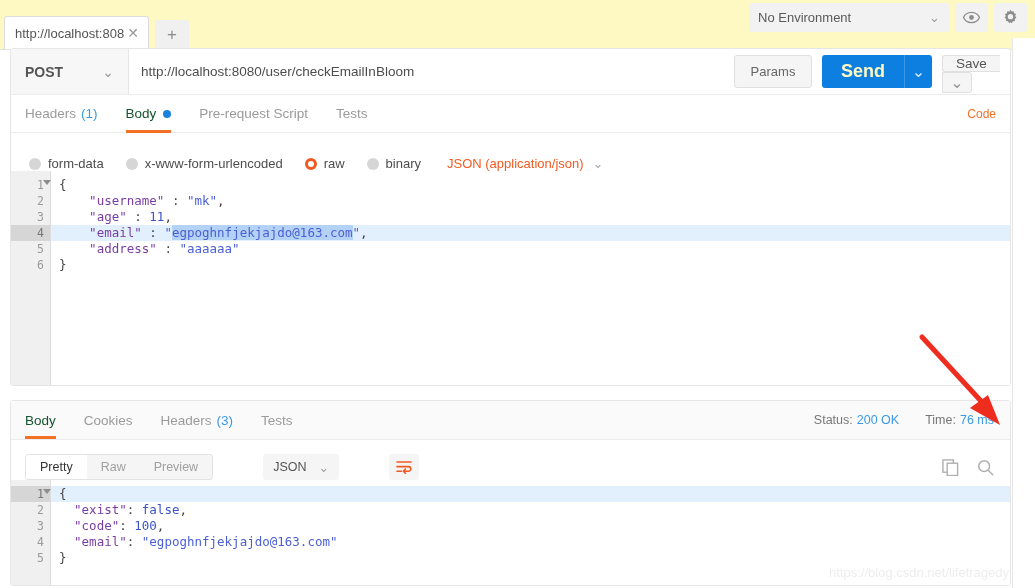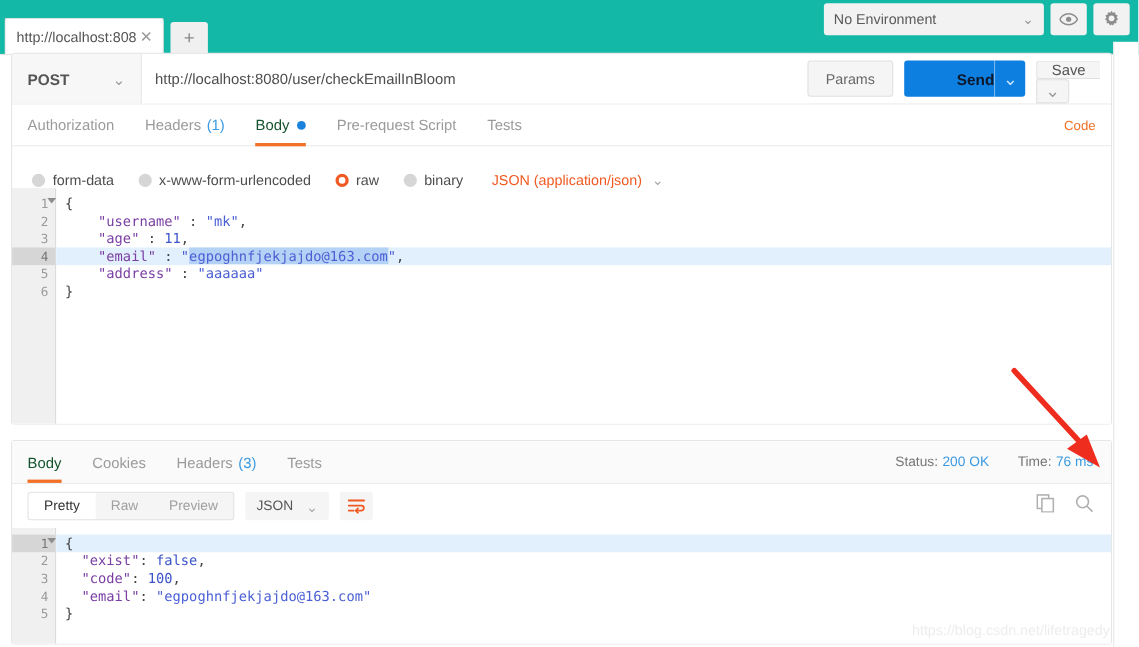--- a/index.html
+++ b/index.html
@@ -7,21 +7,21 @@
     width: 1035px; height: 588px;
     font-family: "Liberation Sans", sans-serif;
     background: #ffffff;
     overflow: hidden;
   }
   body { position: relative; }
 
   
   .tabstrip {
     position: absolute; left: 0; top: 0; width: 1035px; height: 50px;
-    background: #14b8a6; border-bottom: 1px solid #e3e3e3;
+    background: #fef9c3; border-bottom: 1px solid #e3e3e3;
     display: flex; align-items: flex-end;
   }
   .req-tab {
     margin-left: 4px; width: 145px; height: 33px;
     background: #ffffff; border: 1px solid #dcdcdc; border-bottom: none;
     border-radius: 3px 3px 0 0;
     display: flex; align-items: center; padding: 0 6px 0 10px;
   }
   .req-tab-label {
     font-size: 13px; color: #555; white-space: nowrap; overflow: hidden;
@@ -76,24 +76,24 @@
     font-size: 13.5px; color: #4d4d4d; background: #fff;
   }
   .params-btn {
     width: 78px; margin: 6px 0; background: #f5f5f5;
     border: 1px solid #e0e0e0; border-radius: 3px;
     display: flex; align-items: center; justify-content: center;
     font-size: 13px; color: #666; cursor: pointer;
   }
   .send-wrap { display: flex; margin: 6px 0 6px 10px; }
   .send-btn {
-    width: 82px; background: #0c7fe0; color: #0f172a;
-    font-size: 14px; font-weight: bold;
+    width: 82px; background: #0c7fe0; color: #fef9c3;
+    font-size: 18px; font-weight: bold;
     border-radius: 3px 0 0 3px;
-    display: flex; align-items: center; justify-content: flex-end;
+    display: flex; align-items: center; justify-content: center;
     cursor: pointer;
   }
   .send-caret {
     width: 28px; background: #0c7fe0; color: #cfe7fb;
     border-left: 1px solid #3d97e6; border-radius: 0 3px 3px 0;
     display: flex; align-items: center; justify-content: center;
     cursor: pointer;
   }
   .save-wrap { display: flex; margin: 6px 10px 6px 10px; flex-direction: column; }
   .save-btn {
@@ -194,22 +194,22 @@
     padding-left: 14px; border-bottom: 1px solid #ececec;
     background: #fafafa; position: relative;
   }
   .statuszone {
     position: absolute; right: 16px; display: flex; align-items: center;
     gap: 26px; font-size: 12.5px; color: #777;
   }
   .statuszone b { color: #3b9ae1; font-weight: normal; margin-left: 4px; }
 
   .resptoolbar {
-    height: 40px; display: flex; align-items: center;
-    padding: 0 14px; position: relative;
+    height: 40px; display: flex; align-items: flex-end;
+    padding: 0 14px; position: relative; gap: 40px;
   }
   .segbox {
     display: flex; background: #f5f5f5; border: 1px solid #e3e3e3;
     border-radius: 3px; height: 26px; overflow: hidden;
   }
   .seg {
     padding: 0 14px; display: flex; align-items: center;
     font-size: 12.5px; color: #a0a0a0; cursor: pointer;
   }
   .seg.active { color: #333; background: #ffffff; }
@@ -303,23 +303,20 @@
       <div class="save-btn">
         <span>Save</span>
       </div>
       <div class="save-caret">
         <span>⌄</span>
       </div>
     </div>
   </div>
 
   <div class="reqtabs">
-    <div class="rtab">
-      <span>Authorization</span>
-    </div>
     <div class="rtab">
       <span>Headers</span>
       <span class="count">(1)</span>
     </div>
     <div class="rtab active">
       <span>Body</span>
       <span class="blue-dot"></span>
     </div>
     <div class="rtab">
       <span>Pre-request Script</span>

